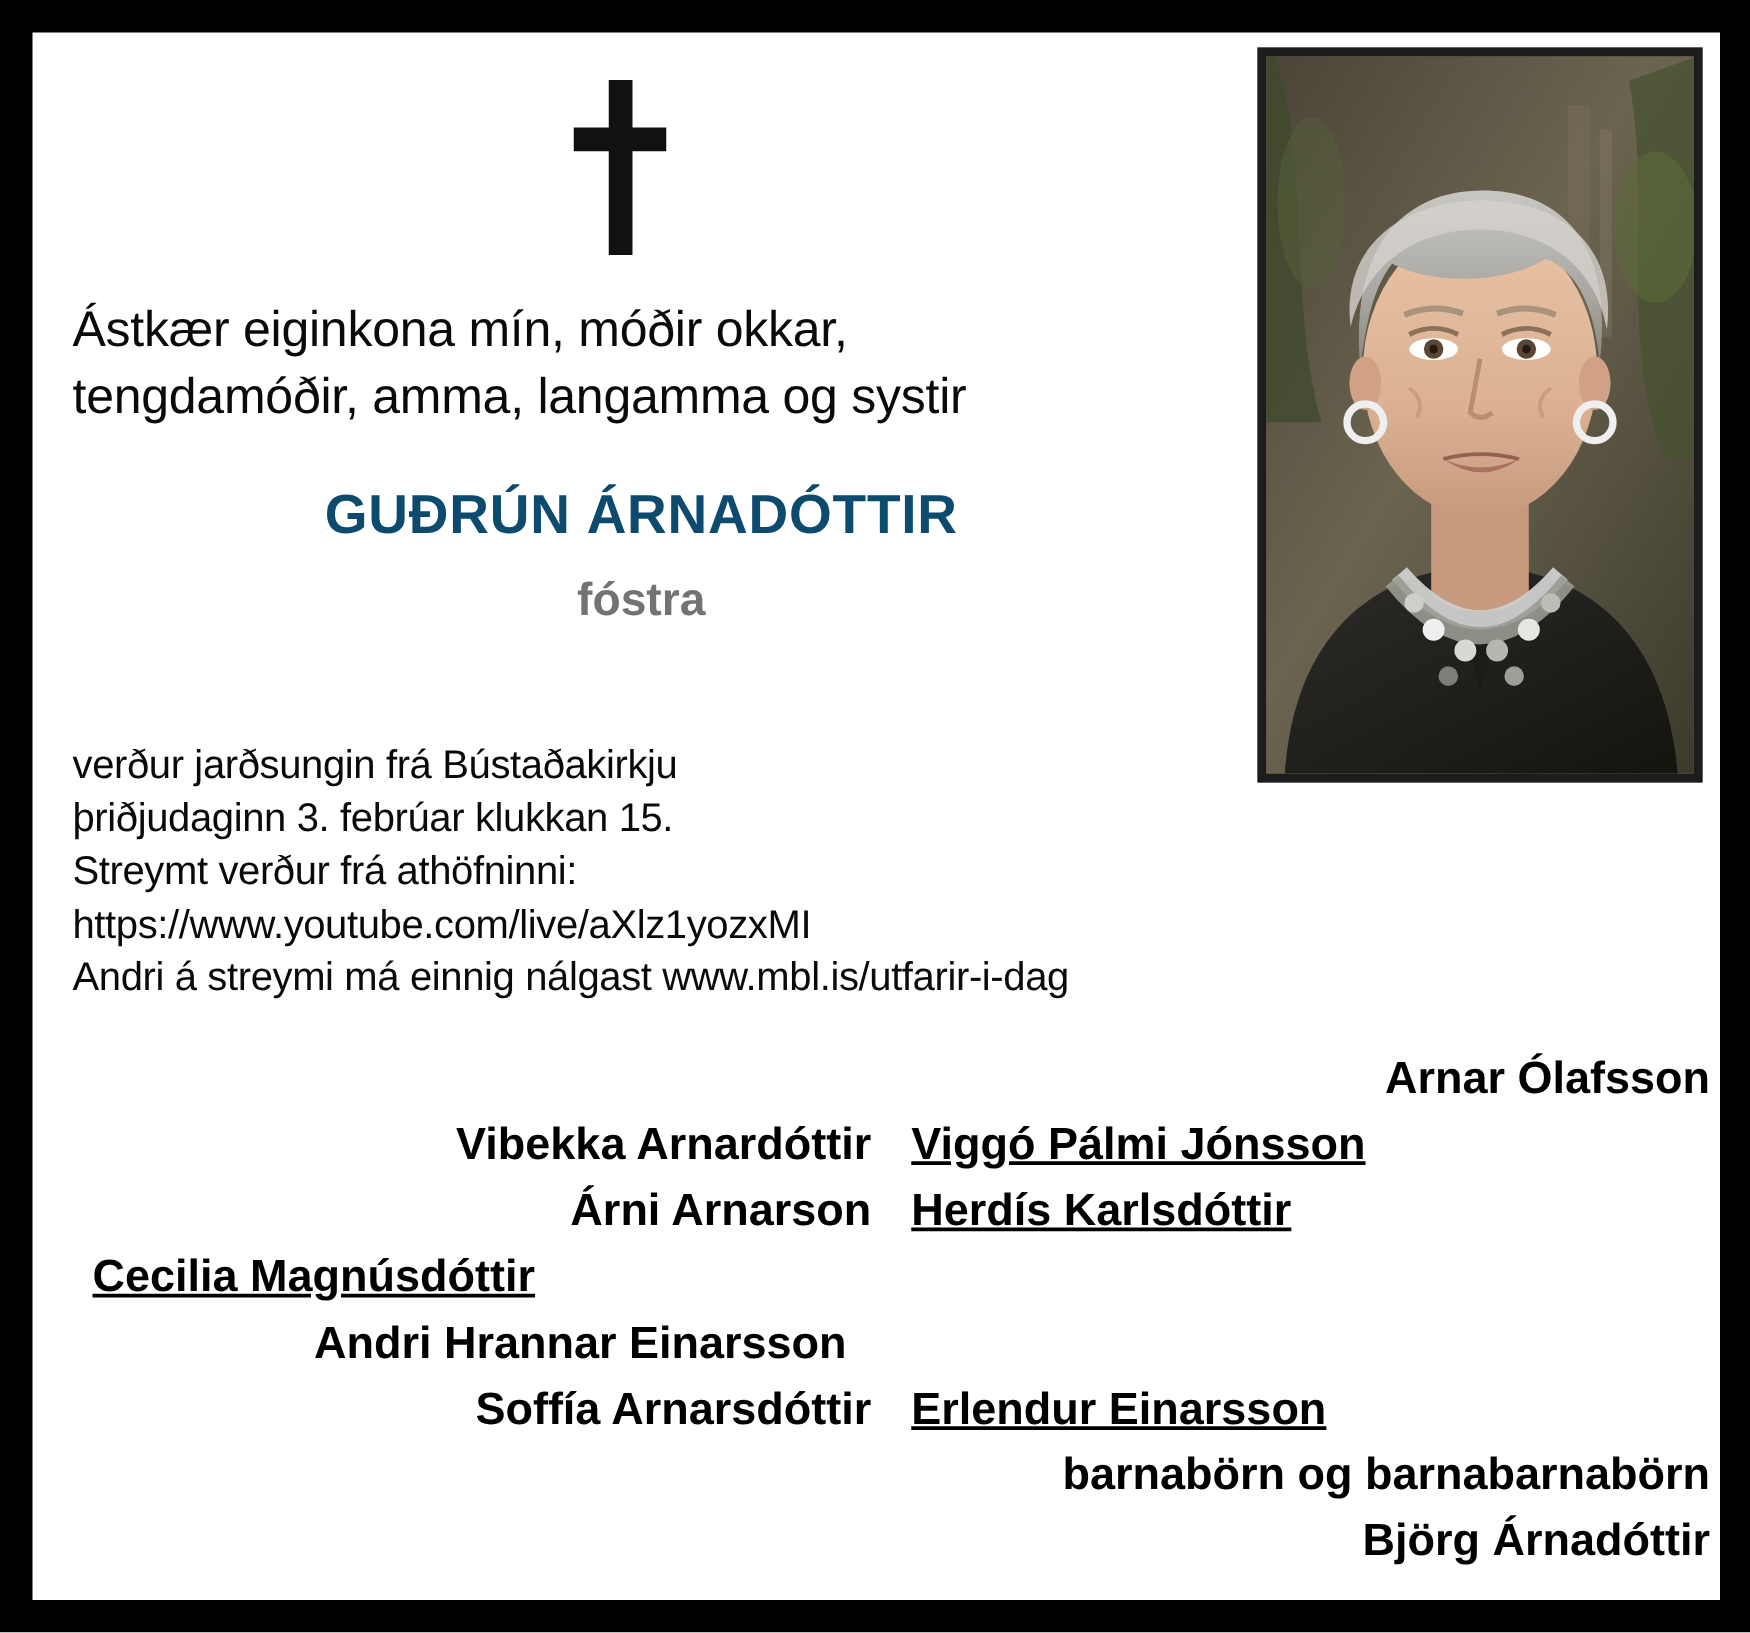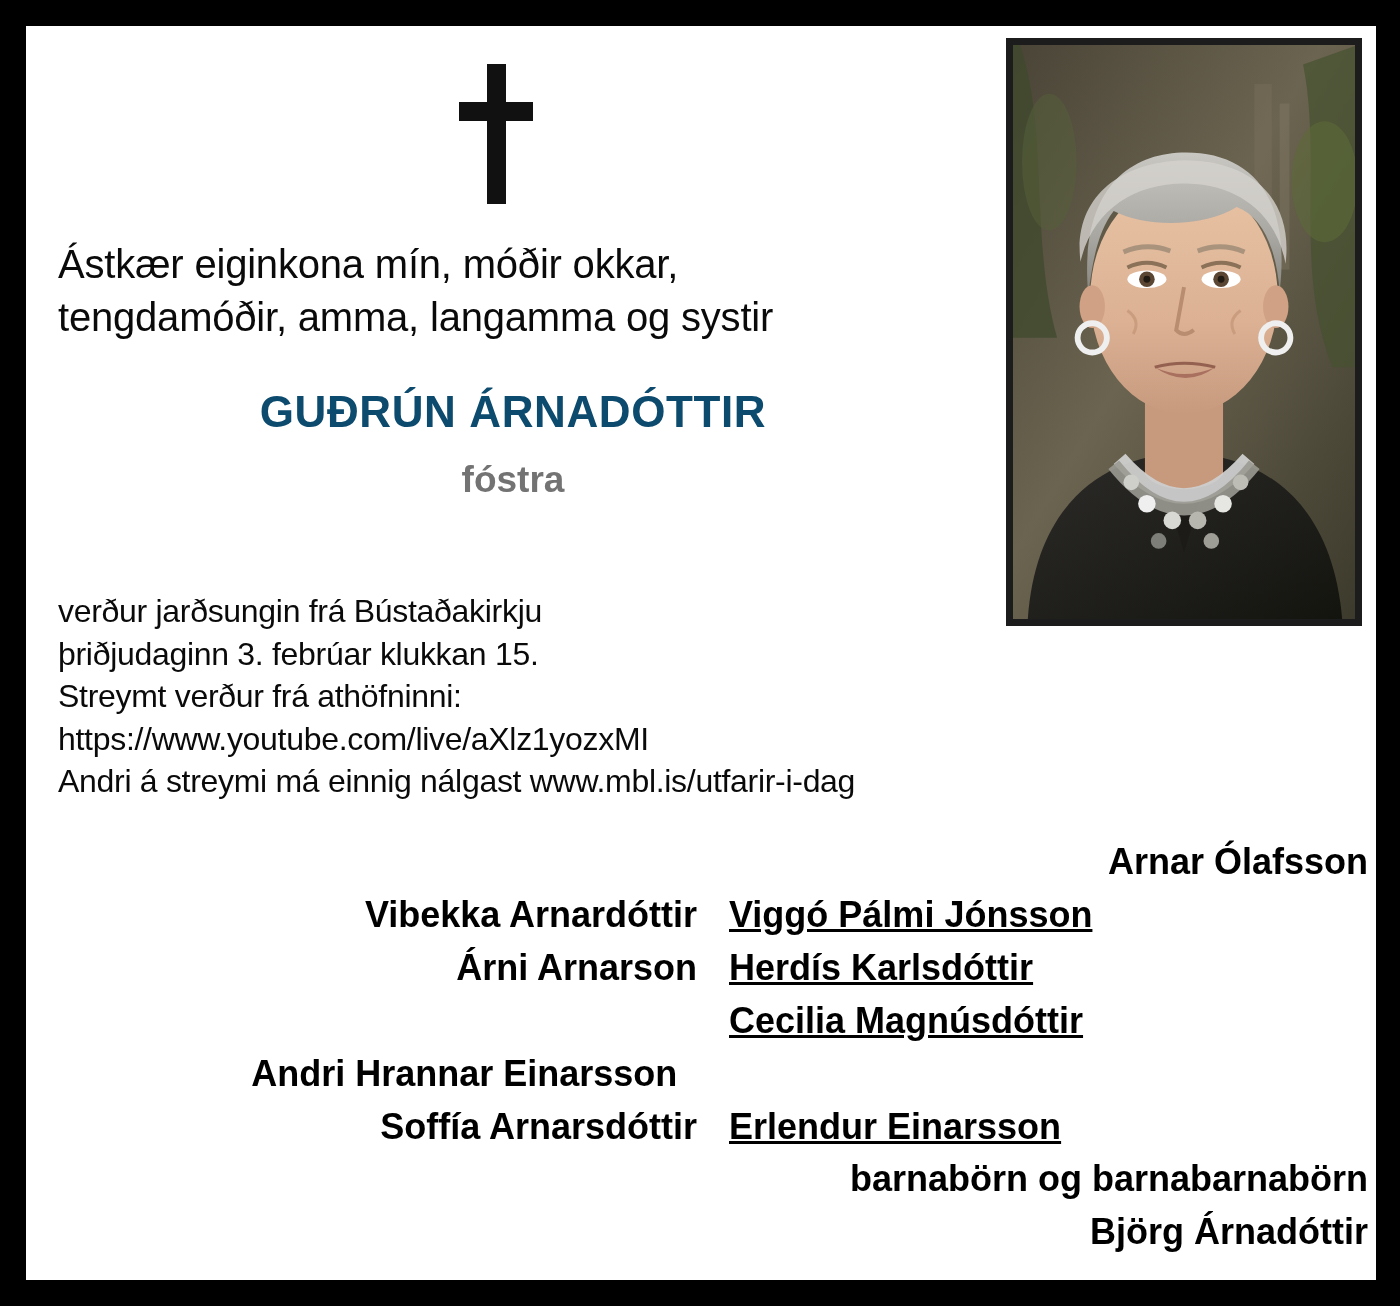--- a/index.html
+++ b/index.html
@@ -127,21 +127,21 @@
     font-weight: bold;
     color: #000000;
     line-height: 1.47;
   }
   .survivor-row {
     display: block;
     white-space: nowrap;
   }
   .pair-row {
     display: flex;
-    justify-content: flex-end;
+    justify-content: space-between;
   }
   .pair-row .col-left {
     width: 50%;
     text-align: right;
     padding-right: 16px;
     box-sizing: border-box;
   }
   .pair-row .col-right {
     width: 50%;
     text-align: left;

